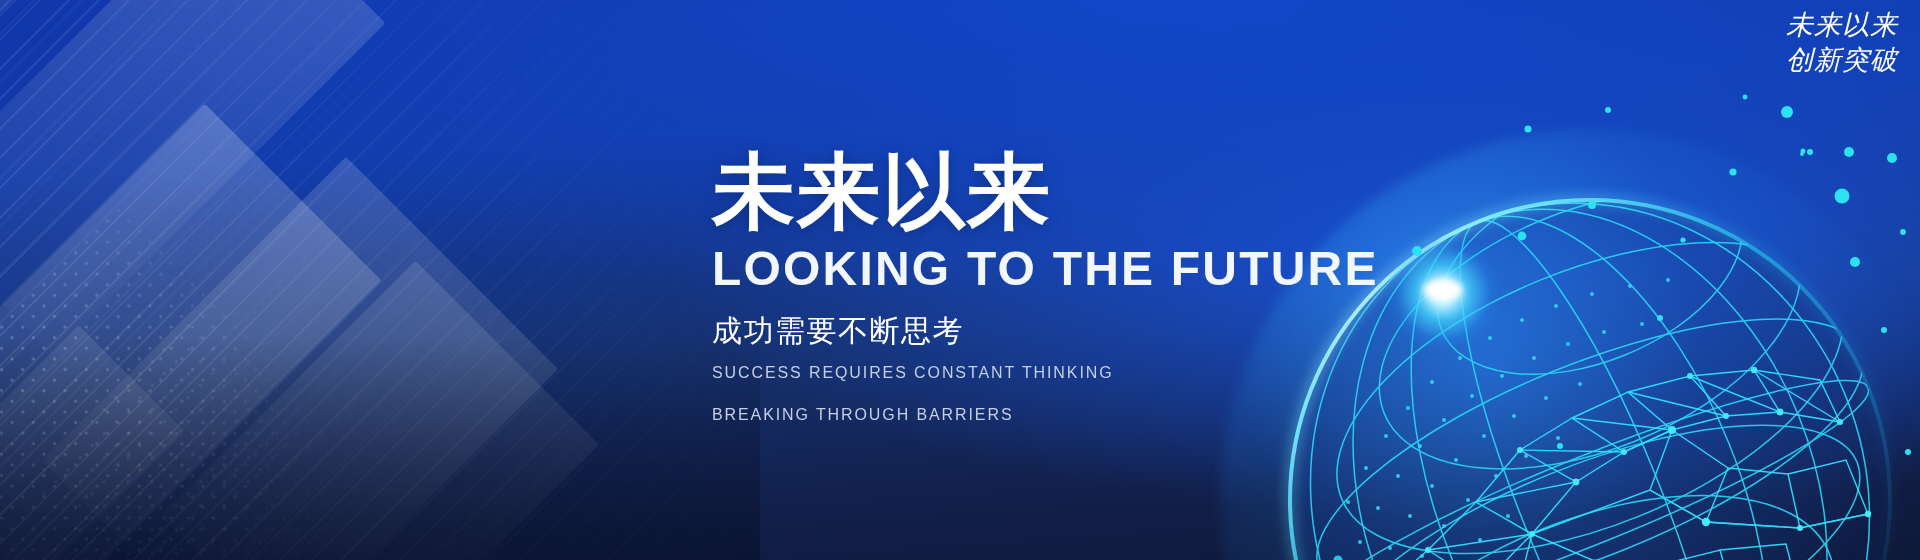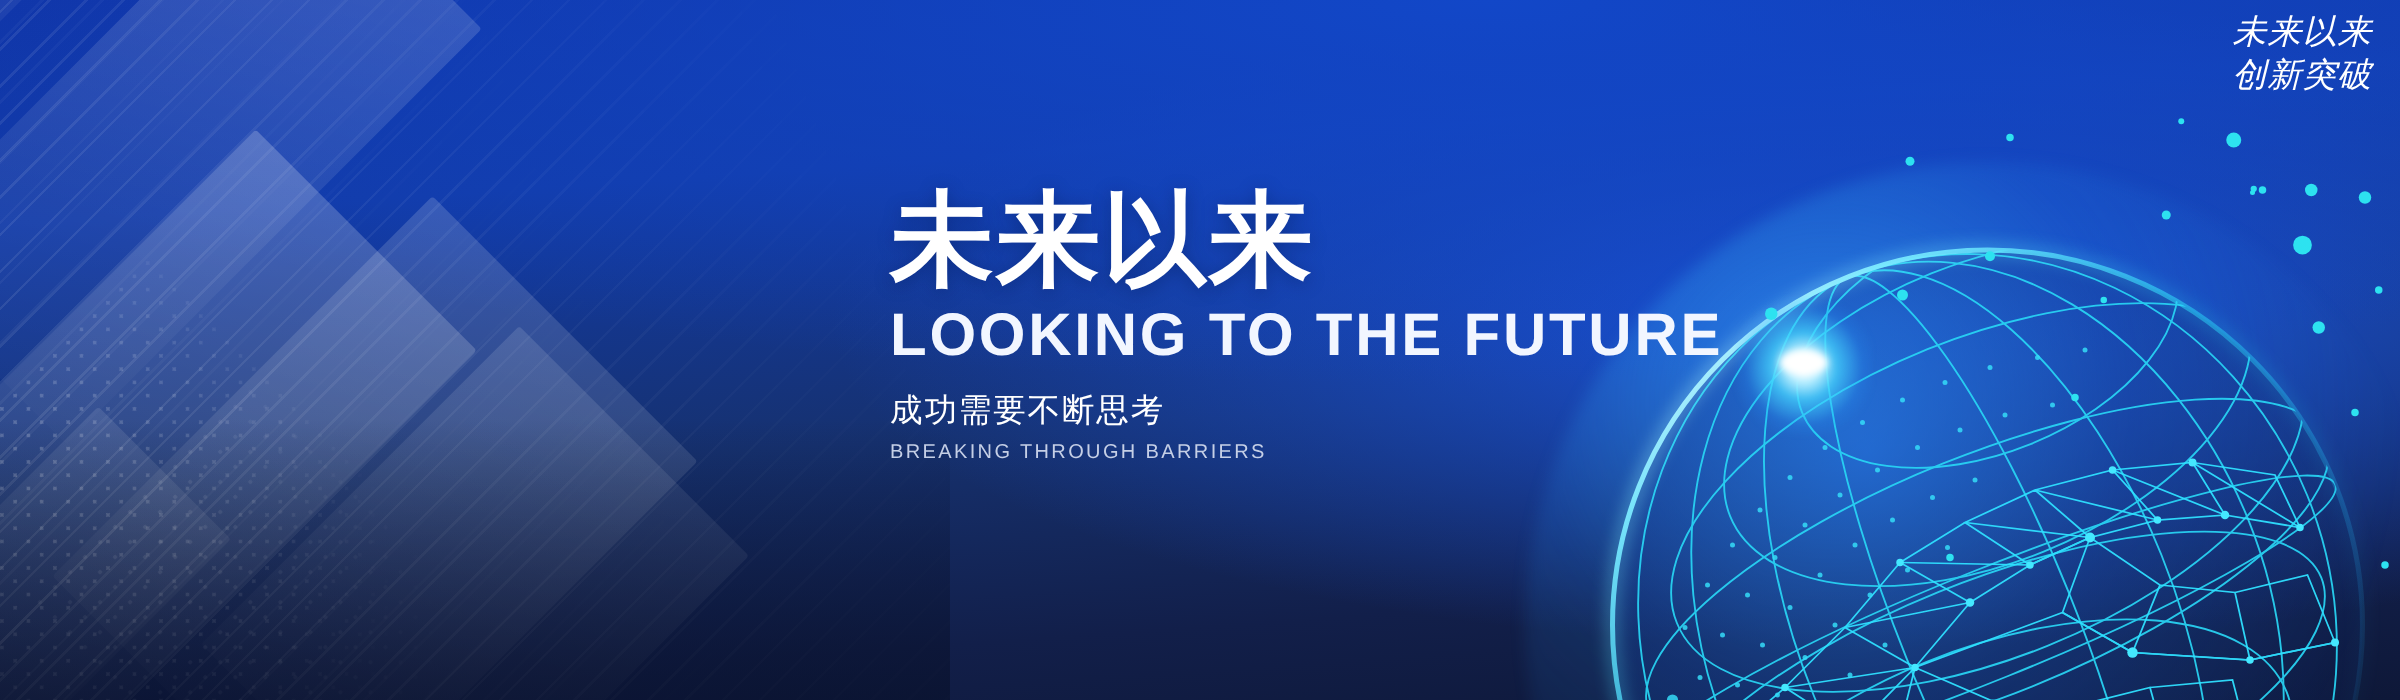--- a/index.html
+++ b/index.html
@@ -89,21 +89,21 @@
   .title-cn{
     font-size:83px;line-height:1.02;font-weight:700;color:#ffffff;
     letter-spacing:2px;margin:0 0 8px 0;white-space:nowrap;
     text-shadow:0 2px 14px rgba(0,20,70,.35);
   }
   .title-en{
     font-size:48px;line-height:1.1;font-weight:700;color:#f2f6ff;
     letter-spacing:2.2px;margin:0 0 16px 0;white-space:nowrap;
   }
   .sub-cn{
-    font-size:26px;line-height:1.32;font-weight:400;color:#ffffff;
+    font-size:30px;line-height:1.32;font-weight:400;color:#ffffff;
     letter-spacing:1.5px;margin:0;white-space:nowrap;
   }
   .sub-en{
     font-size:16px;line-height:1.65;font-weight:400;color:#c5cfe6;
     letter-spacing:1.9px;margin:9px 0 0 0;white-space:nowrap;
   }
 
   
   .corner{
     position:absolute;right:22px;top:8px;text-align:center;
@@ -303,21 +303,22 @@
       <circle cx="1884" cy="330" r="3"></circle>
       <circle cx="1560" cy="446" r="3"></circle>
       <circle cx="1908" cy="452" r="3"></circle>
     </g>
   </svg>
 
   <div class="copy">
     <h1 class="title-cn">未来以来</h1>
     <div class="title-en">LOOKING TO THE FUTURE</div>
     <div class="sub-cn">成功需要不断思考</div>
-    <div class="sub-en" style="margin-top:3px">BREAKING THROUGH BARRIERS</div>
+    <div class="sub-en">SUCCESS REQUIRES CONSTANT THINKING</div>
+    <div class="sub-en" style="margin-top:16px">BREAKING THROUGH BARRIERS</div>
   </div>
 
   <div class="corner">
     <div>未来以来</div>
     <div>创新突破</div>
   </div>
 
 </div>
 
 </body></html>

